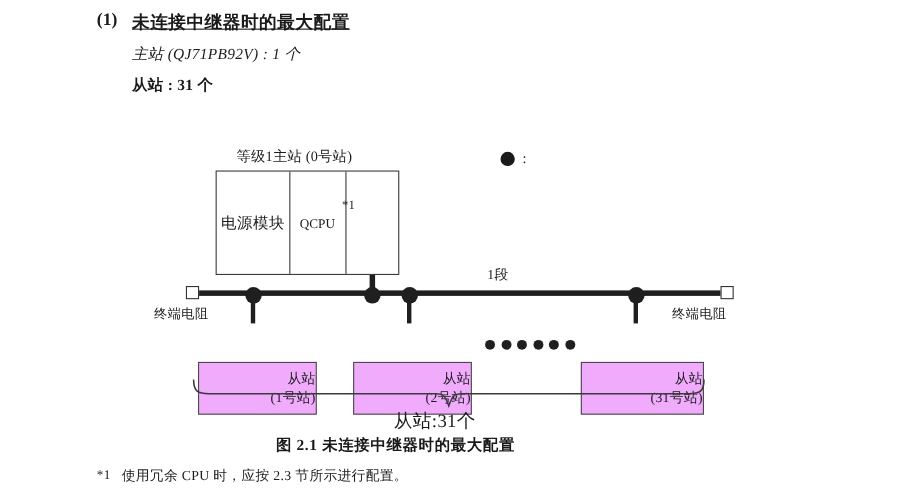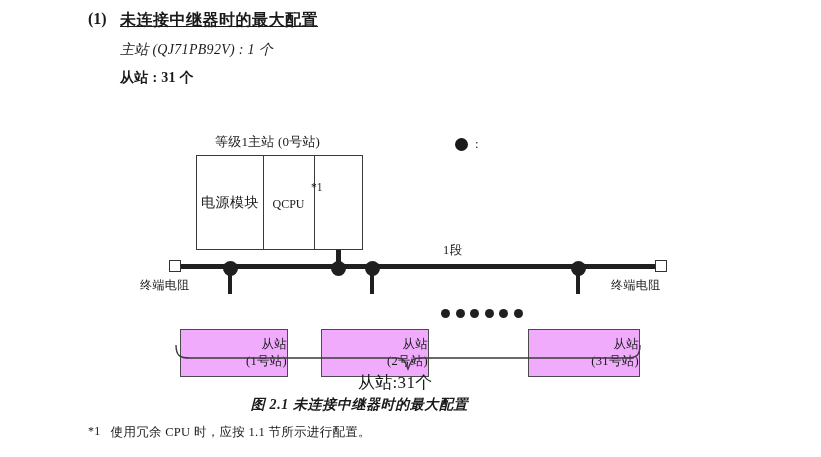--- a/index.html
+++ b/index.html
@@ -109,21 +109,21 @@
   }
   #ellipsis span{
     width:9px;height:9px;border-radius:50%;background:#1f1f1f;display:block;
   }
 
   
   #brace{left:172px;top:345px;}
   #brace-label{left:358px;top:371px;font-size:17px;letter-spacing:0.3px;}
   #figure-caption{
     left:0;top:396px;width:719px;text-align:center;
-    font-size:14px;font-weight:bold;letter-spacing:0.6px;font-style:italic;
+    font-size:14px;font-weight:bold;letter-spacing:0.6px;
   }
   #footnote{
     left:88px;top:424px;font-size:12.5px;letter-spacing:0.3px;
     display:flex;gap:10px;
   }
   #footnote-mark{font-size:12px;}
 </style>
 </head>
 <body>
 
@@ -200,14 +200,14 @@
   <svg width="472" height="26" viewBox="0 0 472 26" fill="none" xmlns="http://www.w3.org/2000/svg">
     <path d="M4 0 C4 11, 8 13, 18 13 L224 13 C232 13, 233 16, 236 24
              C239 16, 240 13, 248 13 L454 13 C464 13, 468 11, 468 0" stroke="#3a3a3a" stroke-width="1.4" fill="none" stroke-linecap="round"></path>
   </svg>
 </div>
 <div class="abs" id="brace-label">从站:31个</div>
 
 <div class="abs" id="figure-caption">图 2.1  未连接中继器时的最大配置</div>
 <div class="abs" id="footnote">
   <span id="footnote-mark">*1</span>
-  <span>使用冗余 CPU 时，应按 1.1 节所示进行配置。</span>
+  <span>使用冗余 CPU 时，应按 2.3 节所示进行配置。</span>
 </div>
 
 </body></html>

